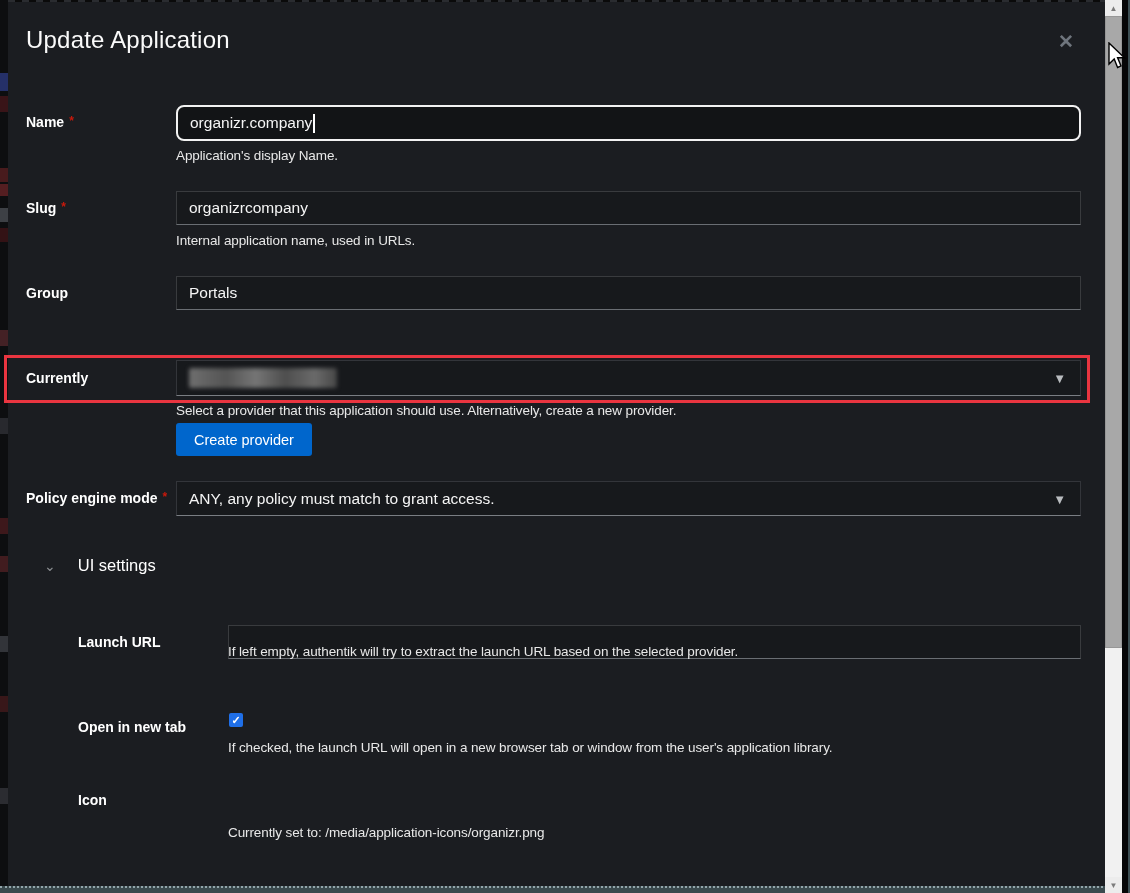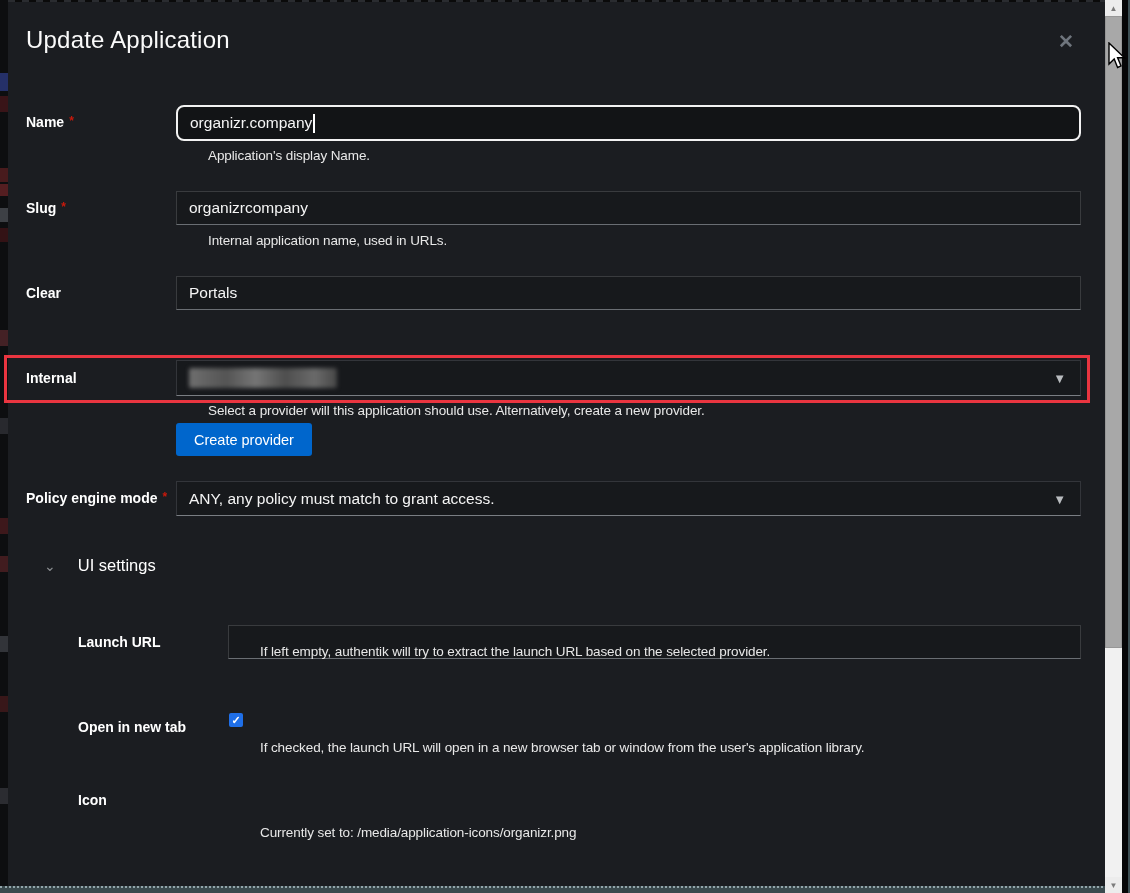--- a/index.html
+++ b/index.html
@@ -20,21 +20,21 @@
     background: #3b4a4e; border-top: 2px dotted #93a6ab; }
 
   
   .modal { position: absolute; left: 8px; top: 2px; width: 1097px; height: 884px; background: #1b1d21; }
   .modal-title { position: absolute; left: 18px; top: 24px; font-size: 24px; font-weight: 500; color: #fafafa; letter-spacing: 0.2px; }
   .close-x { position: absolute; left: 1050px; top: 28px; font-size: 19px; font-weight: 700; color: #6f757d; cursor: pointer; }
 
   .form-label { position: absolute; left: 18px; width: 150px; font-size: 14px; font-weight: 600; color: #fff; }
   .form-label.indent { left: 70px; width: 145px; }
   .req { color: #c9190b; font-size: 12px; margin-left: 5px; vertical-align: 2px; }
-  .help { position: absolute; left: 168px; font-size: 13.5px; color: #e8e8e8; letter-spacing: -0.1px; margin-left: 32px; }
+  .help { position: absolute; left: 168px; font-size: 13.5px; color: #e8e8e8; letter-spacing: -0.1px; }
   .help.indent { left: 220px; }
 
   .text-input { position: absolute; left: 168px; width: 905px; height: 34px;
     background: #17191c; border: 1px solid #393b3e; border-bottom: 1px solid #6a6e73;
     color: #f5f5f5; font-size: 15.5px; padding: 4px 12px; display: flex; align-items: center;
     font-family: "Liberation Sans", sans-serif; }
   .text-input.focused { height: 36px; background: #121416; border: 2px solid #f2f2f2; border-radius: 8px; }
   .caret-bar { display: inline-block; width: 1.5px; height: 19px; background: #fff; margin-left: 1px; }
 
   .select-input { position: absolute; left: 168px; width: 905px; height: 36px;
@@ -123,32 +123,32 @@
     <div class="help" style="top:146px">Application's display Name.</div>
 
     <label class="form-label" style="top:198px">
       <span>Slug</span><span class="req">*</span>
     </label>
     <div class="text-input" style="top:189px">
       <span>organizrcompany</span>
     </div>
     <div class="help" style="top:231px">Internal application name, used in URLs.</div>
 
-    <label class="form-label" style="top:283px">Clear</label>
+    <label class="form-label" style="top:283px">Group</label>
     <div class="text-input" style="top:274px">
       <span>Portals</span>
     </div>
 
     <div class="highlight-box"></div>
-    <label class="form-label" style="top:368px">Internal</label>
+    <label class="form-label" style="top:368px">Currently</label>
     <div class="select-input" style="top:358px">
       <span class="redacted"></span>
       <span class="select-caret">▼</span>
     </div>
-    <div class="help" style="top:401px">Select a provider will this application should use. Alternatively, create a new provider.</div>
+    <div class="help" style="top:401px">Select a provider that this application should use. Alternatively, create a new provider.</div>
 
     <button class="primary-btn">Create provider</button>
 
     <label class="form-label" style="top:488px">
       <span>Policy engine mode</span><span class="req">*</span>
     </label>
     <div class="select-input" style="top:479px;height:35px">
       <span>ANY, any policy must match to grant access.</span>
       <span class="select-caret">▼</span>
     </div>

